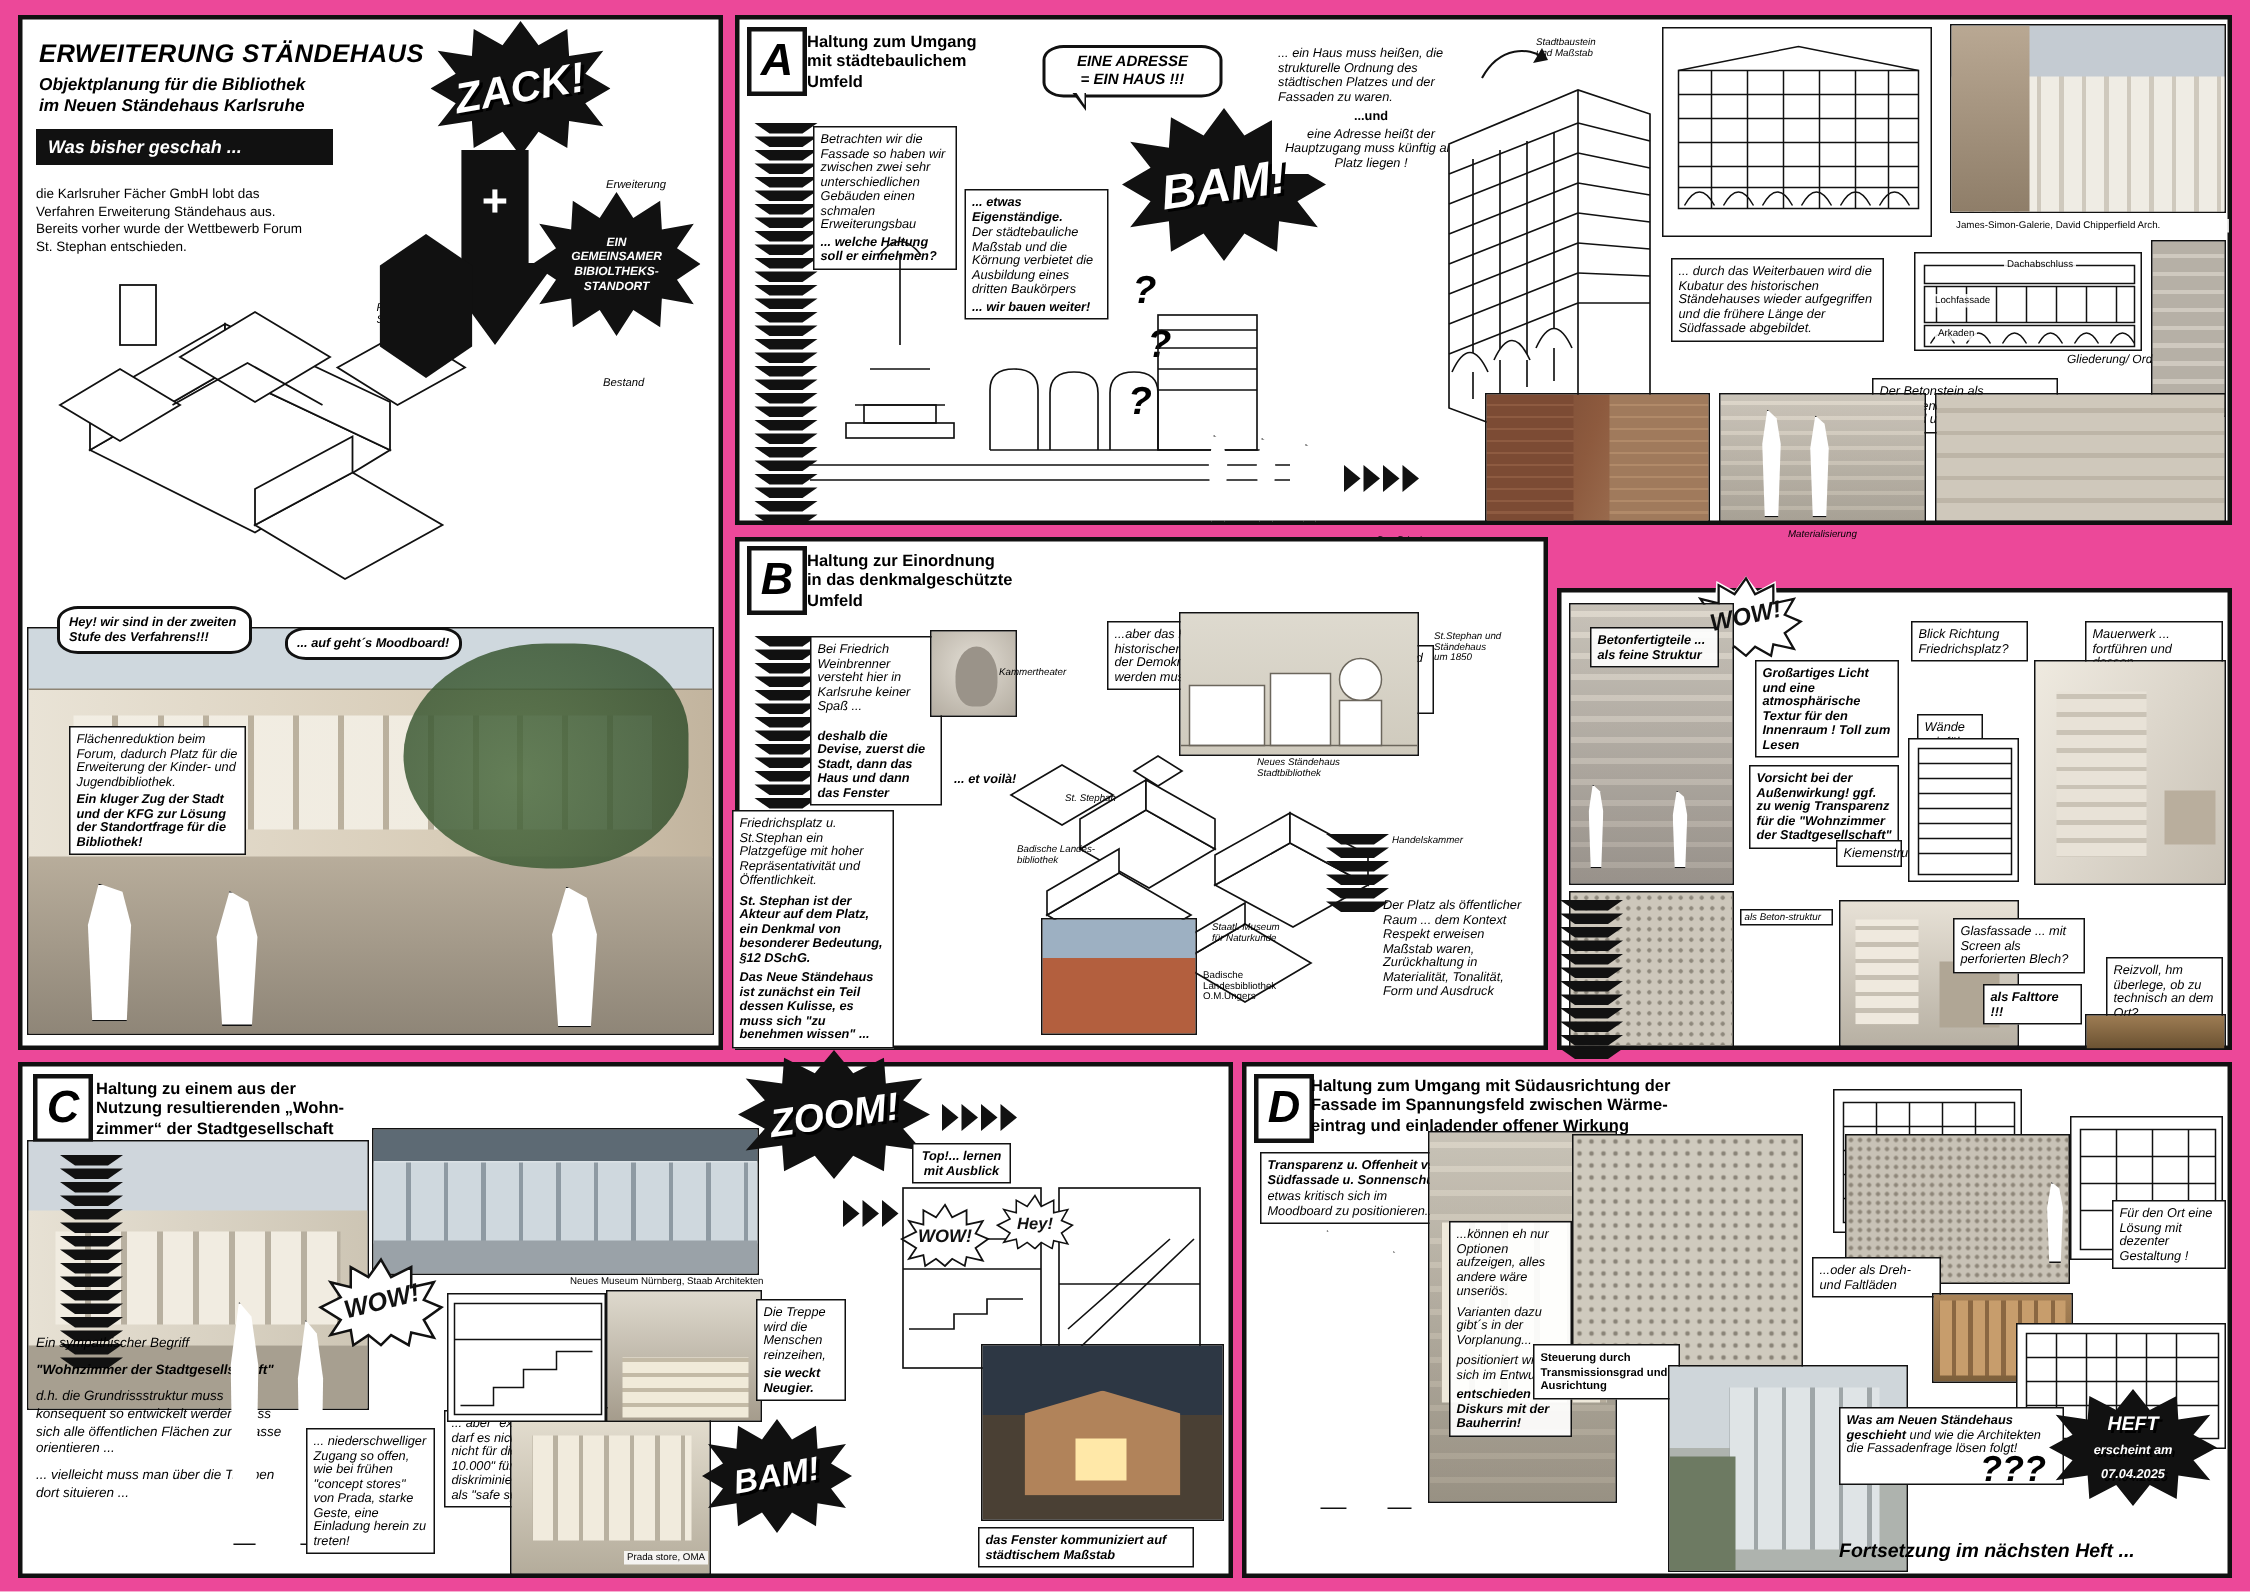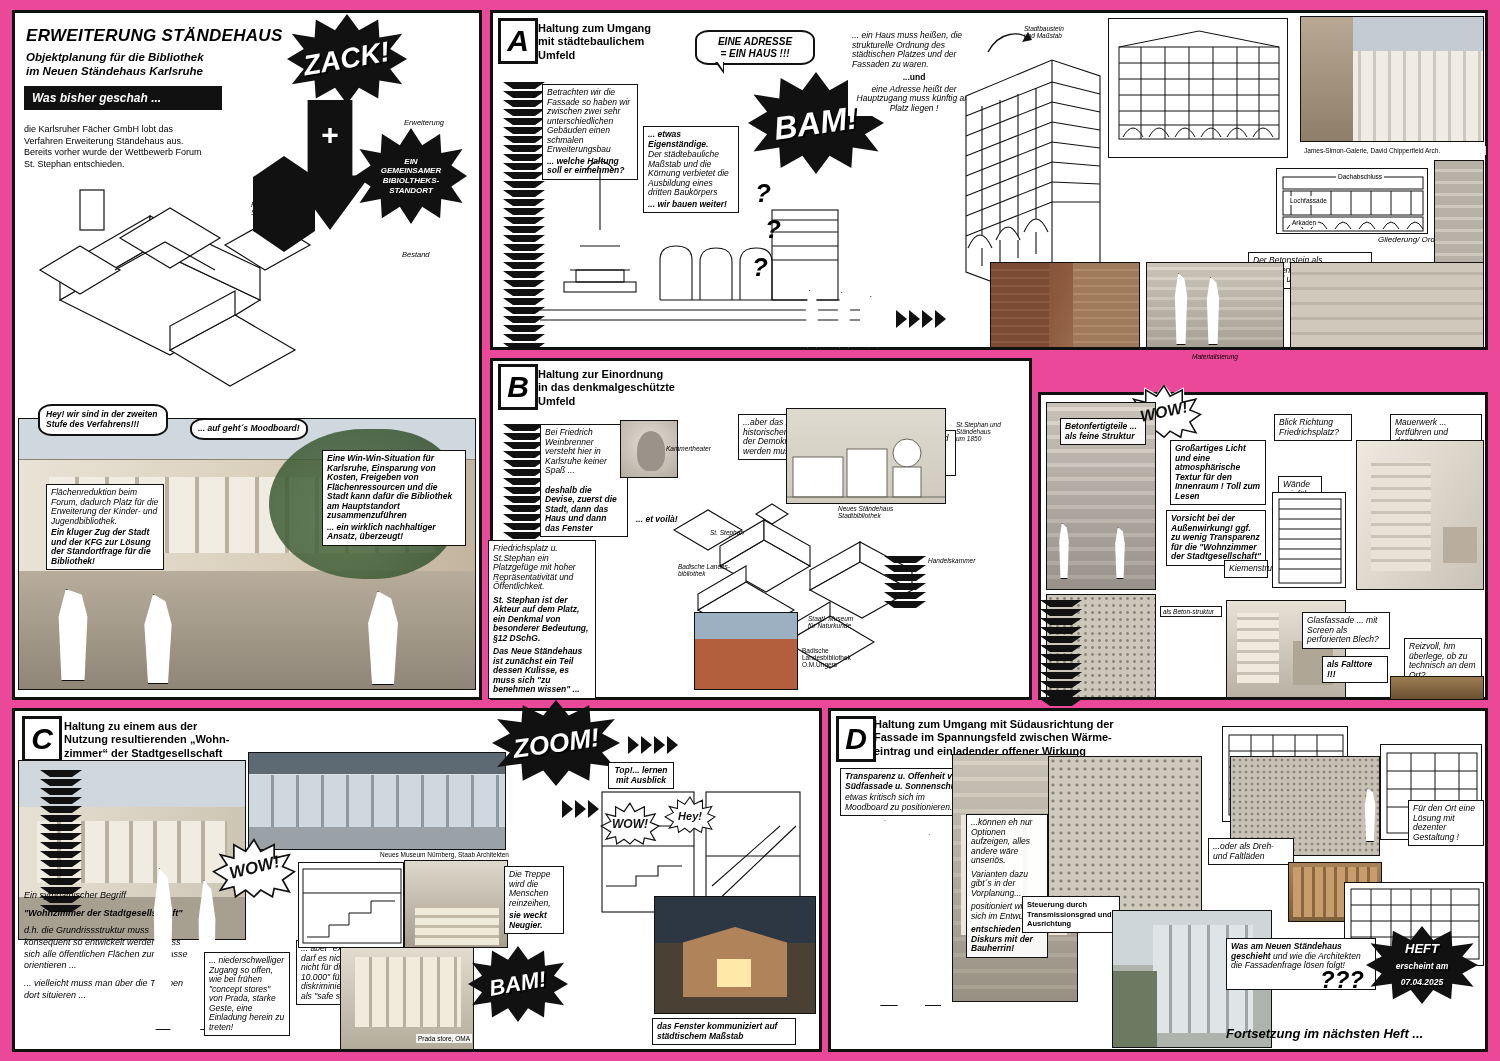--- a/index.html
+++ b/index.html
@@ -125,24 +125,20 @@
     <div style="position:absolute;left:18px;top:170px;width:70px;height:90px;background:#fff;border:1.5px solid #111;clip-path:polygon(40% 0,62% 6%,70% 30%,66% 100%,34% 100%,30% 30%);"></div>
     <div style="position:absolute;left:108px;top:175px;width:60px;height:88px;background:#fff;border:1.5px solid #111;clip-path:polygon(42% 0,62% 8%,72% 34%,66% 100%,34% 100%,28% 34%);"></div>
     <div style="position:absolute;left:330px;top:172px;width:66px;height:92px;background:#fff;border:1.5px solid #111;clip-path:polygon(42% 0,62% 8%,72% 34%,66% 100%,34% 100%,28% 34%);"></div>
   </div>
 
   <div class="bubble" style="left:38px;top:404px;width:130px;">
     <span class="bi">Hey! wir sind in der zweiten Stufe des Verfahrens!!!</span>
   </div>
   <div class="bubble" style="left:190px;top:418px;width:118px;">
     <span class="bi">... auf  geht´s  Moodboard!</span>
-  </div>
-  <div class="tbox" style="left:322px;top:450px;width:144px;">
-    <span class="bi">Eine Win-Win-Situation für Karlsruhe, Einsparung von Kosten, Freigeben von Flächenressourcen und die Stadt kann dafür die Bibliothek am Hauptstandort zusammenzuführen</span>
-    <div class="bi" style="margin-top:2px;">... ein wirklich nachhaltiger Ansatz, überzeugt!</div>
   </div>
   <div class="tbox" style="left:46px;top:484px;width:118px;">
     <span class="it">Flächenreduktion beim Forum, dadurch Platz für die Erweiterung der Kinder- und Jugendbibliothek.</span>
     <div class="bi" style="margin-top:2px;">Ein kluger Zug der Stadt und der KFG zur Lösung der Standortfrage für die Bibliothek!</div>
   </div>
 
   <div class="panel" style="left:490px;top:10px;width:998px;height:340px;"></div>
   <div class="letter" style="left:498px;top:18px;">A</div>
   <div class="lettertitle" style="left:538px;top:22px;width:170px;white-space:pre-line;">Haltung zum Umgang
 mit städtebaulichem
@@ -262,20 +258,23 @@
         <path d="M14,118 q10,-18 20,0 M40,118 q10,-18 20,0 M66,118 q10,-18 20,0 M92,118 q10,-18 20,0 M118,118 q10,-18 20,0 M144,118 q10,-18 20,0"></path>
       </g>
     </svg>
   </div>
   <div class="ph" style="left:1300px;top:16px;width:184px;height:126px;background:linear-gradient(#c4cbd2 0 28%,#e8e4dc 28% 100%);">
     <div style="position:absolute;left:0;top:34px;width:100%;height:92px;background:repeating-linear-gradient(90deg,#efece4 0 12px,#cfc9bd 12px 15px);"></div>
     <div style="position:absolute;left:0;top:0;width:52px;height:126px;background:linear-gradient(#b9a893,#8e7d68);"></div>
   </div>
   <div class="cap" style="left:1302px;top:146px;width:180px;">James-Simon-Galerie, David Chipperfield Arch.</div>
 
+  <div class="tbox" style="left:1114px;top:172px;width:142px;">
+    <span class="it">... durch das Weiterbauen wird die Kubatur des historischen Ständehauses wieder aufgegriffen und die frühere Länge der Südfassade abgebildet.</span>
+  </div>
 
   <div class="wire" style="left:1276px;top:168px;width:152px;height:66px;">
     <svg style="width:100%;height:100%;">
       <g fill="none" stroke="#111" stroke-width="1">
         <rect x="6" y="8" width="140" height="12"></rect>
         <rect x="6" y="22" width="140" height="24"></rect>
         <rect x="6" y="48" width="140" height="14"></rect>
         <path d="M14,22 L14,46 M34,22 L34,46 M54,22 L54,46 M74,22 L74,46 M94,22 L94,46 M114,22 L114,46 M134,22 L134,46"></path>
         <path d="M10,60 q8,-14 16,0 M34,60 q8,-14 16,0 M58,60 q8,-14 16,0 M82,60 q8,-14 16,0 M106,60 q8,-14 16,0 M130,60 q8,-14 16,0"></path>
       </g>
@@ -357,20 +356,23 @@
   <div class="tbox" style="left:738px;top:414px;width:140px;">
     <span class="it">...aber das Haus ist ein Ort hoher historischer Relevanz ein Lernort der Demokratie, der gestärkt werden muss!</span>
   </div>
   <div class="tbox" style="left:884px;top:430px;width:72px;">
     <span class="it">Auch auf Grund der Relevanz Hauptzugang vom Platz!</span>
   </div>
   <div class="tbox" style="left:488px;top:540px;width:108px;">
     <span class="it">Friedrichsplatz u. St.Stephan ein Platzgefüge mit hoher Repräsentativität und Öffentlichkeit.</span>
     <div class="bi" style="margin-top:4px;">St. Stephan ist der Akteur auf dem Platz, ein Denkmal von besonderer Bedeutung, §12 DSchG.</div>
     <div class="bi" style="margin-top:4px;">Das Neue Ständehaus ist zunächst ein Teil dessen Kulisse, es muss sich "zu benehmen wissen" ...</div>
+  </div>
+  <div class="tbox noborder" style="left:918px;top:596px;width:110px;">
+    <span class="it">Der Platz als öffentlicher Raum ... dem Kontext Respekt erweisen Maßstab waren, Zurückhaltung in Materialität, Tonalität, Form und Ausdruck</span>
   </div>
 
   <svg style="position:absolute;left:660px;top:470px;width:300px;height:220px;">
     <g fill="#fff" stroke="#111" stroke-width="1.1">
       <polygon points="60,96 104,70 150,96 106,122"></polygon>
       <polygon points="60,96 60,76 104,50 104,70"></polygon>
       <polygon points="104,70 104,50 150,76 150,96"></polygon>
       <polygon points="96,44 112,34 128,44 112,54"></polygon>
       <polygon points="150,120 200,92 252,120 202,148"></polygon>
       <polygon points="150,120 150,100 200,72 200,92"></polygon>

